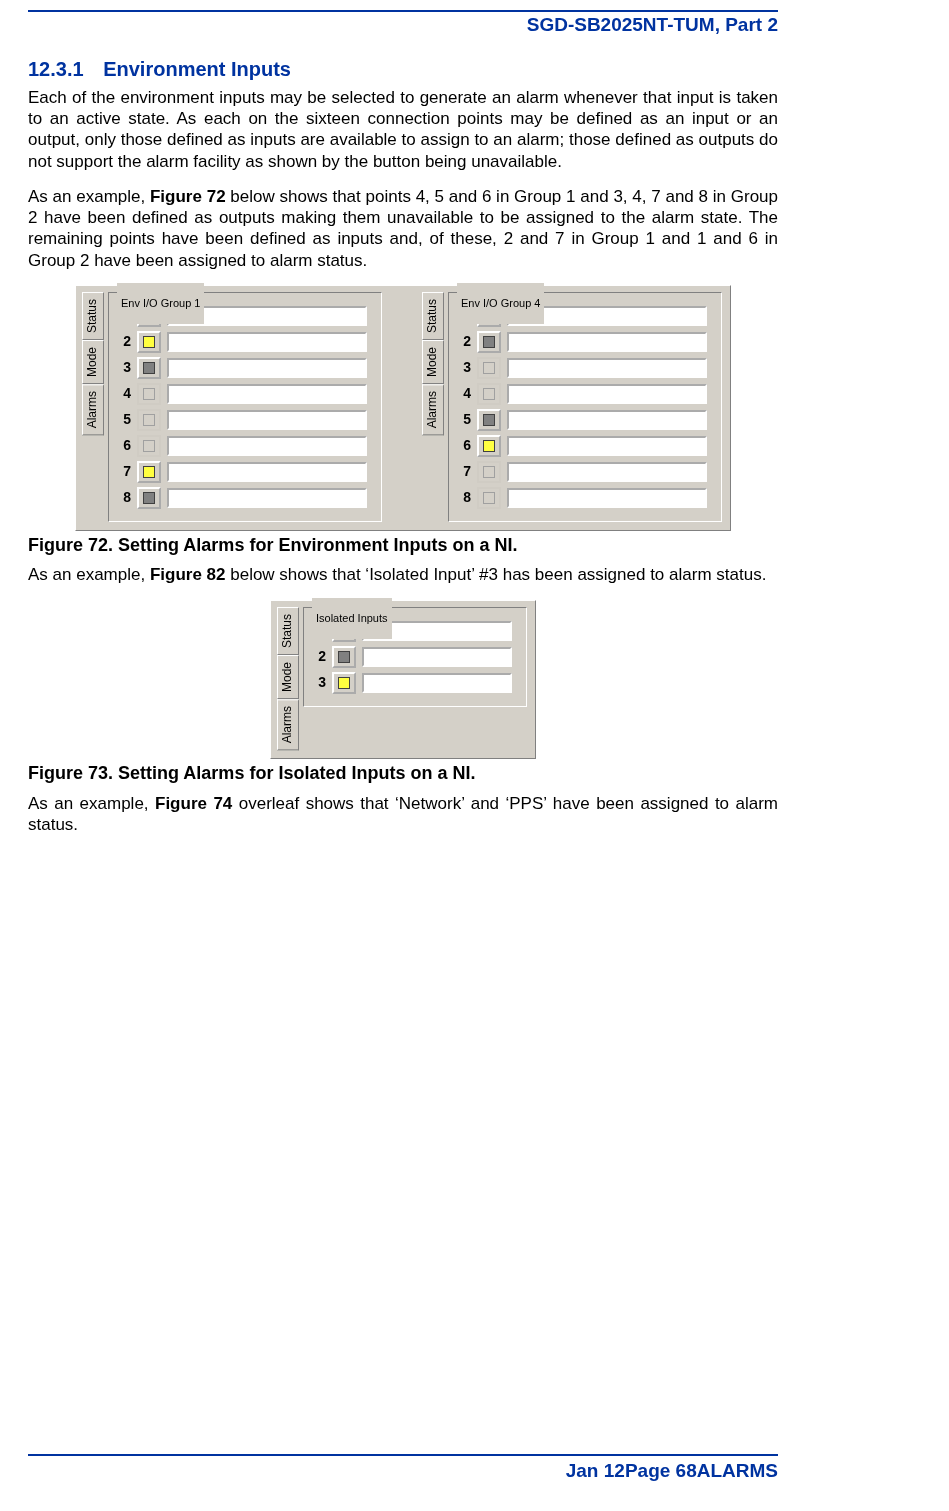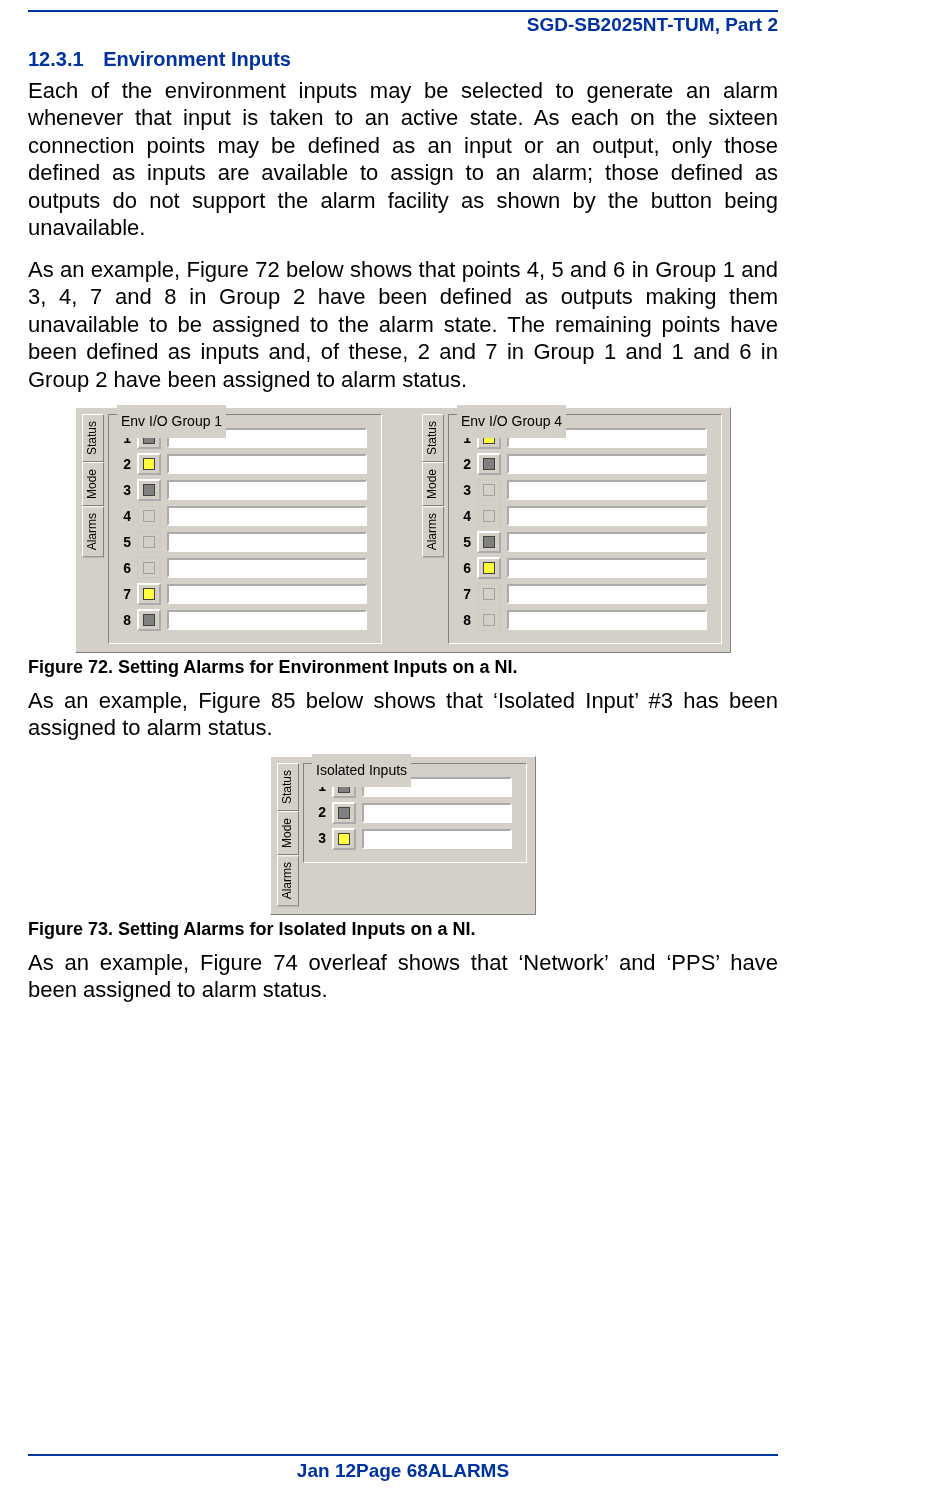--- a/index.html
+++ b/index.html
@@ -26,28 +26,28 @@
     text-align: right;
     color: #0033a0;
     font-weight: bold;
     font-size: 19px;
     margin-bottom: 4px;
   }
   .sect-head {
     color: #0033a0;
     font-weight: bold;
     font-size: 20px;
-    margin-top: 10px;
+    margin-top: 20px;
     margin-bottom: 6px;
   }
   .sect-num { margin-right: 14px; }
   .para {
     text-align: justify;
     margin-bottom: 14px;
-    font-size: 22px;
+    font-size: 17px;
     line-height: 1.25;
   }
   .figcap {
     text-align: left;
     font-weight: bold;
     font-size: 18px;
     margin-top: 4px;
     margin-bottom: 8px;
   }
   .figwrap {
@@ -92,22 +92,22 @@
     border-top-color: #808080;
     border-left-color: #808080;
     padding: 8px 14px 8px 8px;
     position: relative;
   }
   .legend {
     position: absolute;
     top: -10px;
     left: 8px;
     background: #d4d0c8;
-    padding: 8px 4px;
-    font-size: 14px;
+    padding: 14px 4px;
+    font-size: 11px;
   }
   .row {
     display: flex;
     align-items: center;
     gap: 6px;
     margin: 4px 0;
   }
   .rownum {
     width: 14px;
     text-align: right;
@@ -146,26 +146,26 @@
     left: 28px;
     right: 28px;
     bottom: 28px;
   }
   .foot-rule {
     border-top: 2px solid #0033a0;
     margin-bottom: 4px;
   }
   .foot-row {
     display: flex;
-    justify-content: center;
+    justify-content: flex-end;
     color: #0033a0;
     font-weight: bold;
     font-size: 19px;
   }
-  b { font-weight: normal; }
+  b { font-weight: bold; }
 </style>
 </head>
 <body>
 
 <div class="page">
   <div class="top-rule"></div>
   <div class="doc-code">SGD-SB2025NT-TUM, Part 2</div>
 
   <div class="sect-head">
     <span class="sect-num">12.3.1</span>
@@ -318,21 +318,21 @@
             </div>
         </div>
       </div>
 
     </div>
   </div>
   <div class="figcap">Figure 72.  Setting Alarms for Environment Inputs on a NI.</div>
 
 
   <div class="para">
-    <span>As an example, </span><b>Figure 85</b><span> below shows that ‘Isolated Input’ #3 has been assigned to alarm status.</span>
+    <span>As an example, </span><b>Figure 82</b><span> below shows that ‘Isolated Input’ #3 has been assigned to alarm status.</span>
   </div>
 
   <div class="figwrap">
     <div class="panel-outer">
       <div class="group">
         <div class="vtabs">
           <div class="vtab">Status</div>
           <div class="vtab">Mode</div>
           <div class="vtab">Alarms</div>
         </div>

